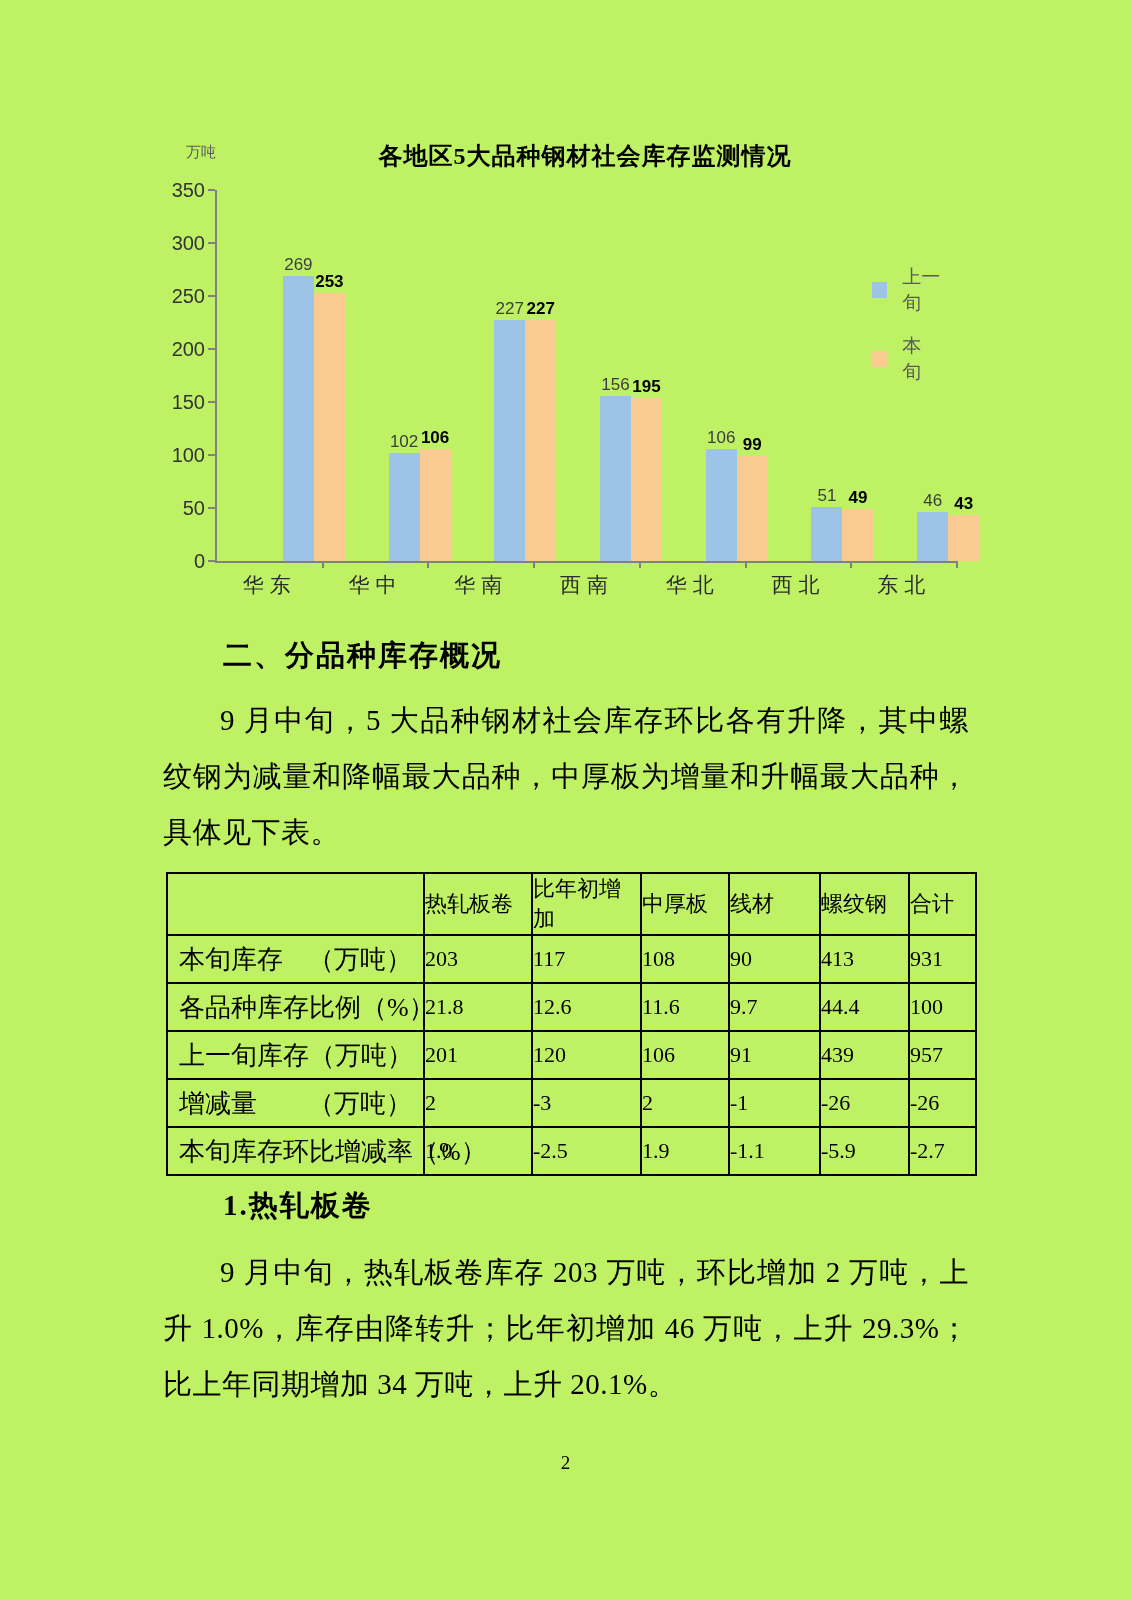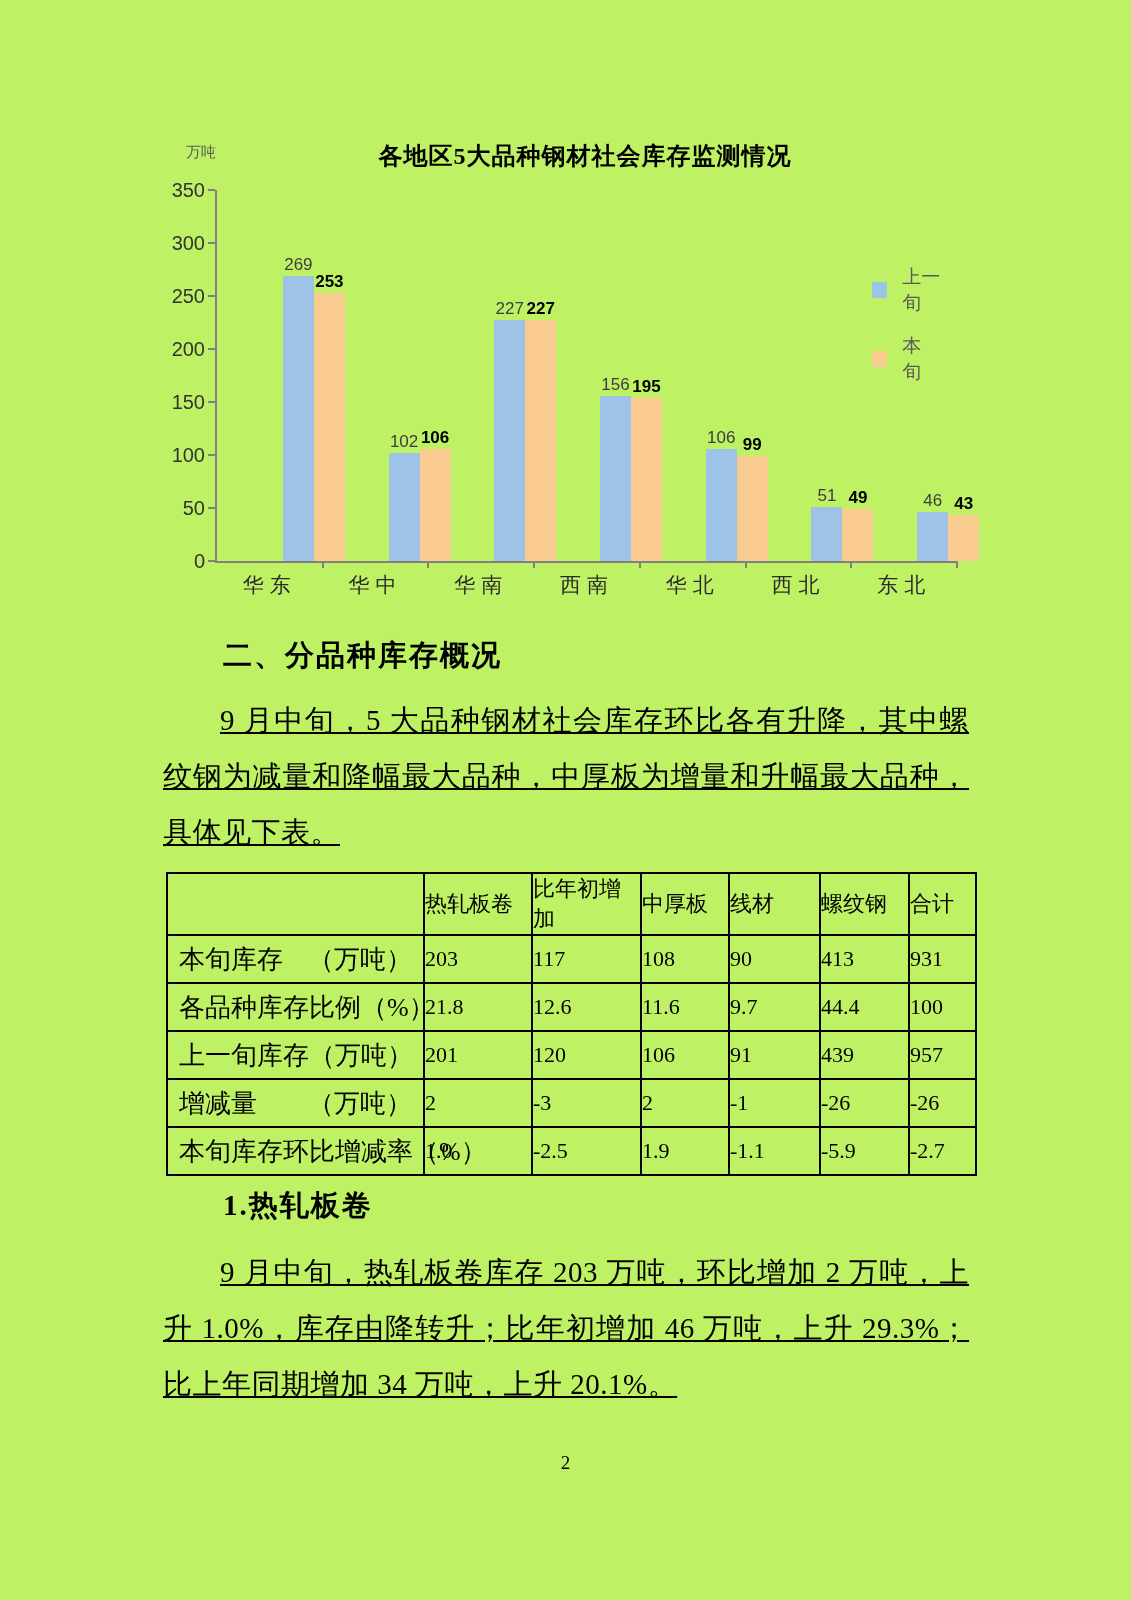--- a/index.html
+++ b/index.html
@@ -52,21 +52,20 @@
   .h-section {
     position:absolute; left:165px; width:810px; margin:0;
     font-size:29px; font-weight:bold; letter-spacing:2px; padding-left:58px;
   }
   .h2-pos { top:636px; }
   .h3-pos { top:1186px; }
   .body-text {
     position:absolute; left:163px; width:806px; margin:0;
     font-size:29px; line-height:56px; text-align:justify; text-indent:57px;
     letter-spacing:0.5px;
-    text-decoration:underline;
   }
   .p1-pos { top:692px; }
   .p2-pos { top:1244px; }
 
   
   .inv-table {
     position:absolute; left:166px; top:872px; width:809px;
     border-collapse:collapse; table-layout:fixed;
   }
   .inv-table th, .inv-table td {

